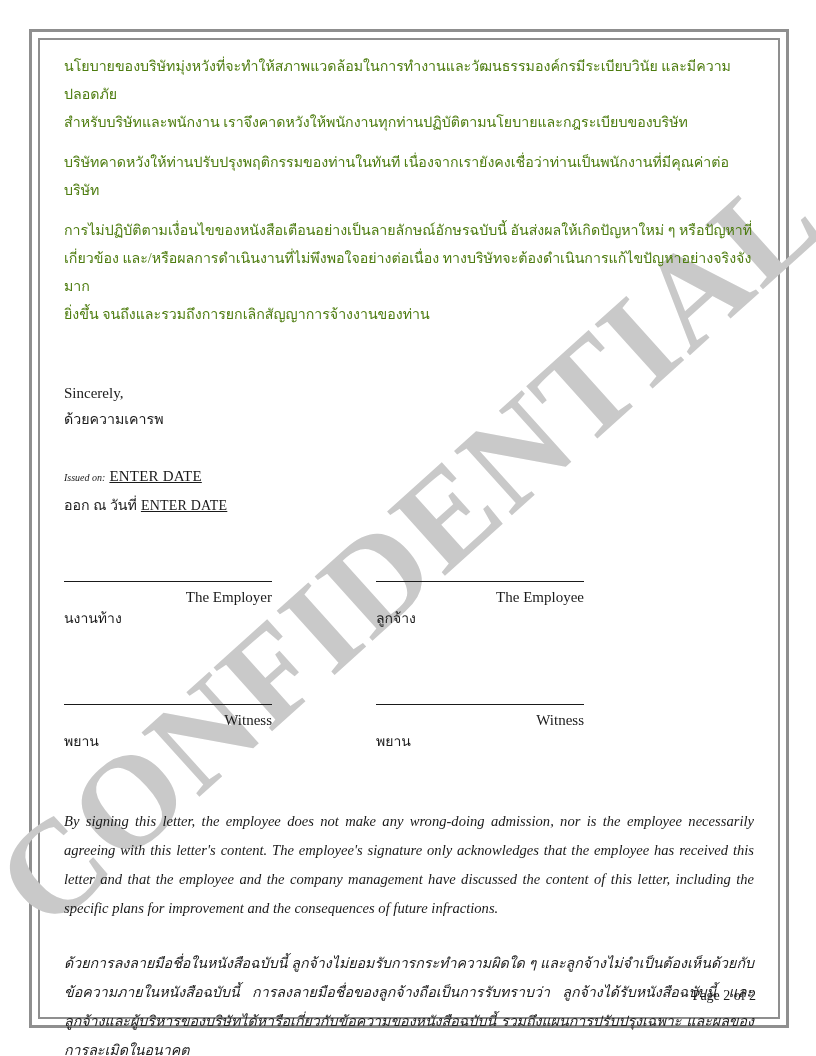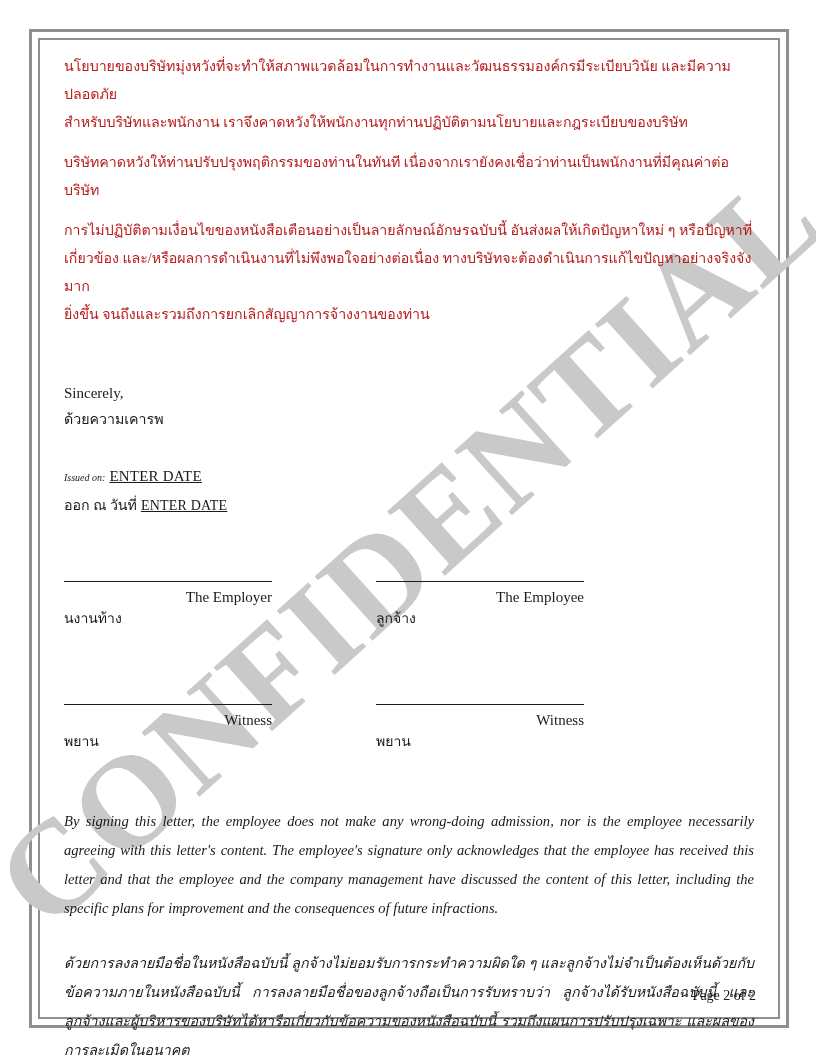--- a/index.html
+++ b/index.html
@@ -61,21 +61,21 @@
     top: 52px;
     width: 690px;
     z-index: 3;
   }
 
   .para {
     margin: 0;
     font-size: 14.4px;
     line-height: 28px;
     text-align: left;
-    color: #b91c1c;
+    color: #4d7c0f;
   }
   .para.thai {
     font-family: "Liberation Serif", "DejaVu Serif", serif;
     font-size: 14.2px;
   }
   .para-spacer-sm { height: 12px; }
 
   .block-lines .line {
     display: block;
     line-height: 28px;

